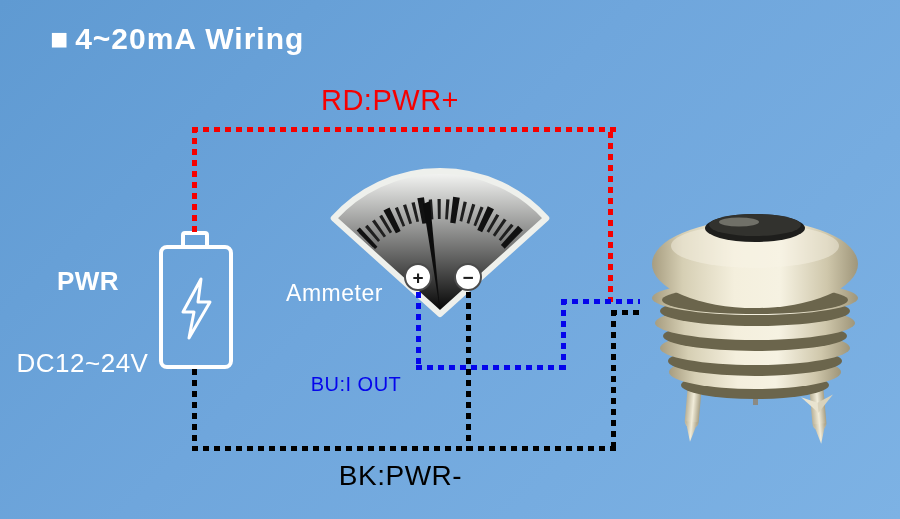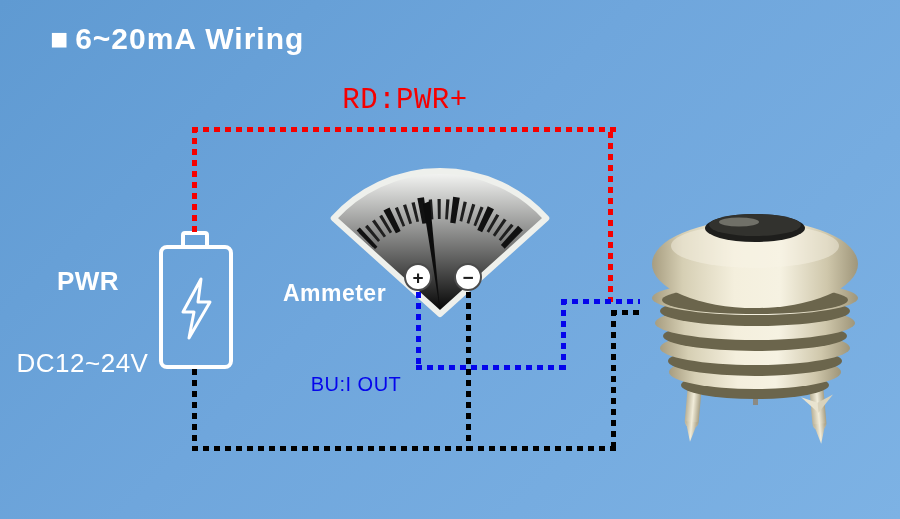--- a/index.html
+++ b/index.html
@@ -12,21 +12,21 @@
   .title {
     position:absolute; left:50px; top:22px; margin:0;
     color:#ffffff; font-size:30px; font-weight:bold; letter-spacing:1px;
     display:flex; align-items:center; gap:6px;
   }
   .lbl { position:absolute; text-align:center; font-weight:500; letter-spacing:0.5px; }
   .lbl.red   { color:#f60000; font-size:29px; }
   .lbl.blue  { color:#0505ec; font-size:20px; }
   .lbl.black { color:#000000; font-size:28px; }
   .lbl.white { color:#ffffff; font-size:26px; font-weight:400; }
-  .lbl.white-sm { color:#ffffff; font-size:23px; font-weight:700; }
+  .lbl.white-sm { color:#ffffff; font-size:23px; font-weight:400; }
 
   
   .wh { position:absolute; height:5px; }
   .wv { position:absolute; width:5px; }
   .wh.red   { background:repeating-linear-gradient(90deg,  #f60000 0 6px, transparent 6px 11px); }
   .wv.red   { background:repeating-linear-gradient(180deg, #f60000 0 6px, transparent 6px 11px); }
   .wh.blue  { background:repeating-linear-gradient(90deg,  #0505ec 0 6px, transparent 6px 11px); }
   .wv.blue  { background:repeating-linear-gradient(180deg, #0505ec 0 6px, transparent 6px 11px); }
   .wh.blackw{ background:repeating-linear-gradient(90deg,  #000000 0 6px, transparent 6px 11px); }
   .wv.blackw{ background:repeating-linear-gradient(180deg, #000000 0 6px, transparent 6px 11px); }
@@ -53,39 +53,40 @@
   .sensor-svg  { position:absolute; left:633px; top:200px; }
   .wire { z-index:4; }
 </style>
 </head>
 <body>
 
 <div class="stage">
 
   <h1 class="title">
     <span>■</span>
-    <span>6~20mA Wiring</span>
+    <span>4~20mA Wiring</span>
   </h1>
 
   <div class="wv red wire" style="left:192px; top:127px; height:106px;"></div>
   <div class="wh red wire" style="left:192px; top:127px; width:424px;"></div>
   <div class="wv red wire" style="left:608px; top:132px; height:170px;"></div>
-  <div class="lbl red" style="left:295px; top:84px; width:220px;font-family:Liberation Mono, monospace;">RD:PWR+</div>
+  <div class="lbl red" style="left:280px; top:84px; width:220px;">RD:PWR+</div>
 
   <div class="wv blue wire" style="left:416px; top:292px; height:78px;"></div>
   <div class="wh blue wire" style="left:416px; top:365px; width:150px;"></div>
   <div class="wv blue wire" style="left:561px; top:299px; height:71px;"></div>
   <div class="wh blue wire" style="left:561px; top:299px; width:79px;"></div>
   <div class="lbl blue" style="left:246px; top:373px; width:220px;">BU:I OUT</div>
 
   <div class="wv blackw wire" style="left:192px; top:369px; height:82px;"></div>
   <div class="wh blackw wire" style="left:192px; top:446px; width:424px;"></div>
   <div class="wv blackw wire" style="left:466px; top:292px; height:159px;"></div>
   <div class="wv blackw wire" style="left:611px; top:310px; height:141px;"></div>
   <div class="wh blackw wire" style="left:611px; top:310px; width:31px;"></div>
+  <div class="lbl black" style="left:293px; top:460px; width:215px;">BK:PWR-</div>
 
   <div class="battery-cap"></div>
   <div class="battery-body"></div>
   <svg class="bolt-svg" width="40" height="66" viewBox="0 0 40 66">
     <path d="M 25 3 L 7 36 L 18 36 L 13 62 L 34 26 L 22 26 Z" fill="none" stroke="#ffffff" stroke-width="3" stroke-linejoin="round"></path>
   </svg>
   <div class="lbl white" style="left:18px; top:266px; width:140px;font-weight:bold;">PWR</div>
   <div class="lbl white" style="left:0px; top:304px; width:165px;margin-top:44px;">DC12~24V</div>
 
   <svg class="ammeter-svg" width="236" height="160" viewBox="0 0 236 160">

